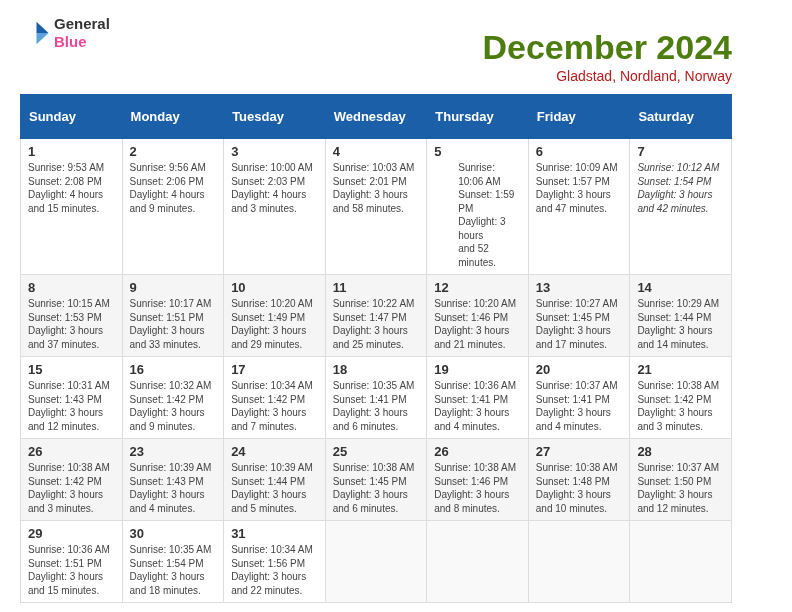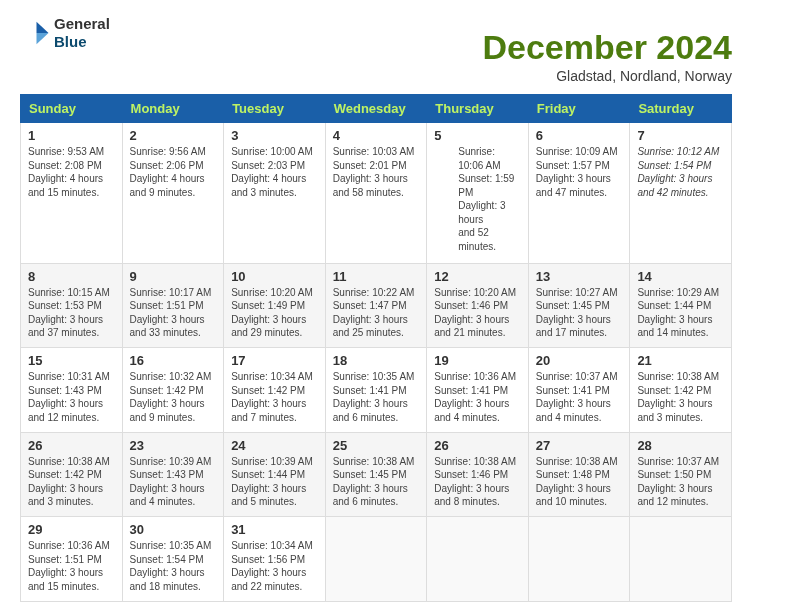--- a/index.html
+++ b/index.html
@@ -37,35 +37,35 @@
     }
     .main-title {
       font-size: 34px;
       font-weight: bold;
       color: #4d7c0f;
       line-height: 1.1;
       margin-top: 14px;
     }
     .subtitle {
       font-size: 14px;
-      color: #404040;
+      color: #b91c1c;
       margin-top: 2px;
     }
     .calendar {
       flex: 1;
       border: 1px solid #ddd;
       border-collapse: collapse;
       width: 100%;
       table-layout: fixed;
     }
     .calendar th {
       background-color: #1a5fa8;
-      color: #bef264;
+      color: #ffffff;
       text-align: left;
-      padding: 6px 8px;
+      padding: 14px 8px;
       font-size: 13px;
       font-weight: bold;
       border: 1px solid #1a5fa8;
     }
     .calendar td {
       vertical-align: top;
       padding: 5px 7px;
       border: 1px solid #ddd;
       font-size: 10.5px;
       color: #333;
@@ -95,21 +95,21 @@
 <div class="page">
   <div class="header">
     <div class="logo">
       <svg class="logo-icon" viewBox="0 0 40 40">
         <polygon points="22,5 38,20 22,20" fill="#1a5fa8"></polygon>
         <polygon points="22,20 38,20 22,35" fill="#5ba3d9"></polygon>
         <polygon points="5,5 22,5 22,35 5,35" fill="none"></polygon>
       </svg>
       <div>
         <div style="font-size:15px;font-weight:bold;color:#333;line-height:1.2;">General</div>
-        <div style="font-size:15px;font-weight:bold;color:#0c4a6e;line-height:1.2;">Blue</div>
+        <div style="font-size:15px;font-weight:bold;color:#ec4899;line-height:1.2;">Blue</div>
       </div>
     </div>
     <div class="title-section">
       <div class="main-title">December 2024</div>
       <div class="subtitle">Gladstad, Nordland, Norway</div>
     </div>
   </div>
 
   <table class="calendar">
     <thead>

